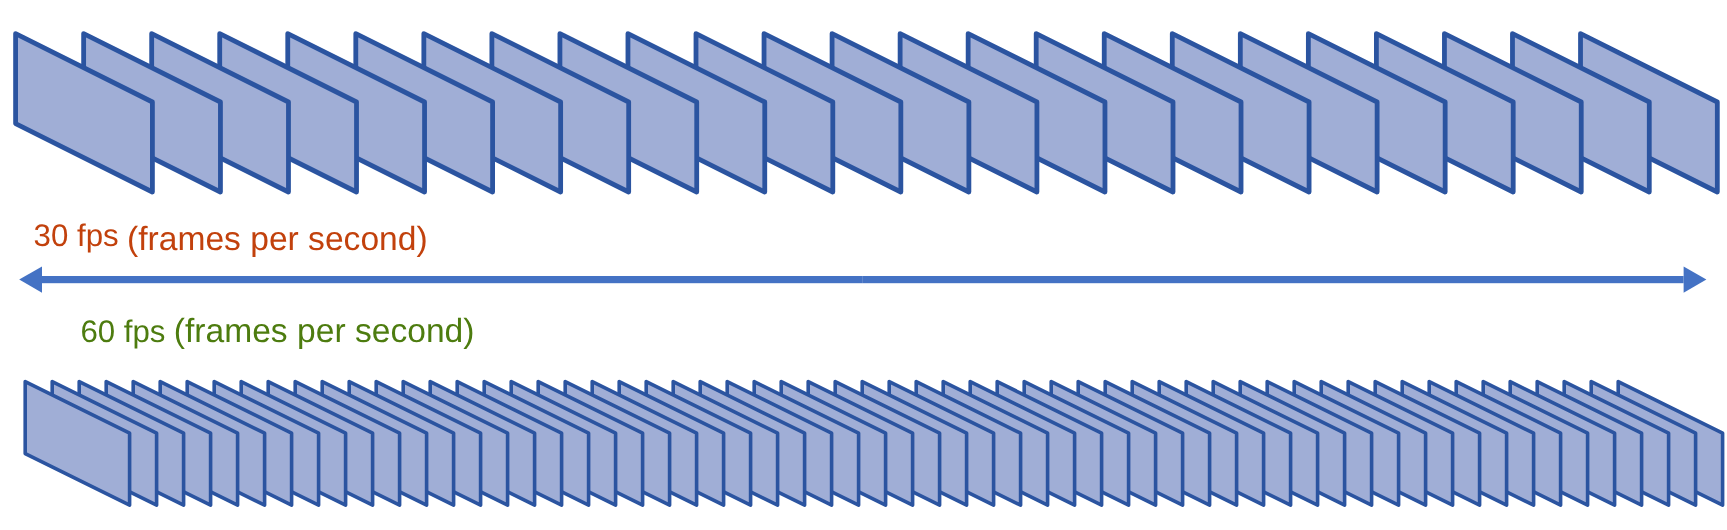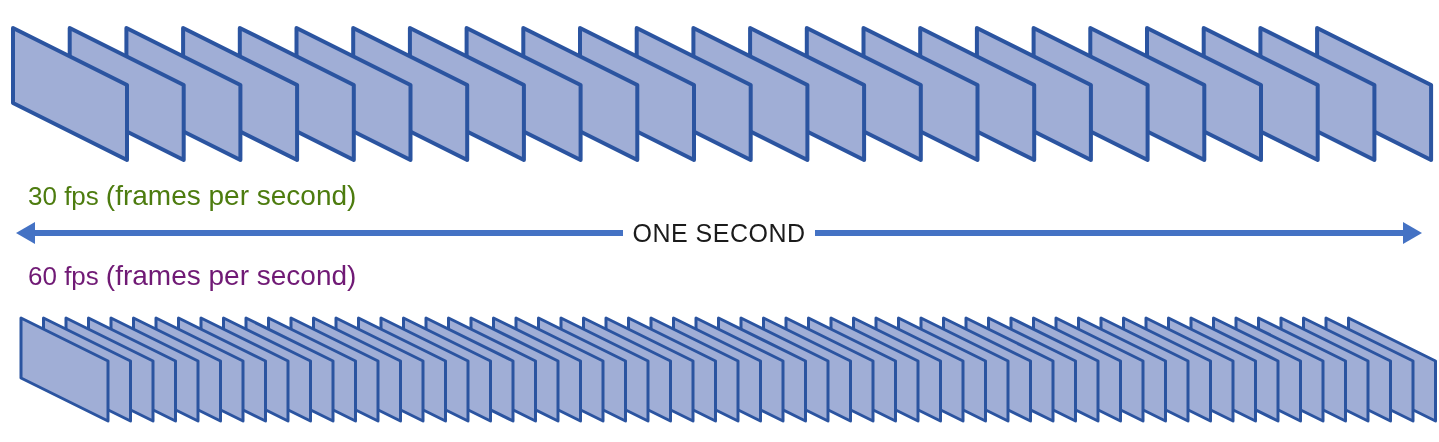--- a/index.html
+++ b/index.html
@@ -164,31 +164,30 @@
         <polygon points="156,318 243,361 243,421 156,378" fill="#a0aed6" stroke="#2b54a0" stroke-width="3" stroke-linejoin="round"></polygon>
         <polygon points="133.5,318 220.5,361 220.5,421 133.5,378" fill="#a0aed6" stroke="#2b54a0" stroke-width="3" stroke-linejoin="round"></polygon>
         <polygon points="111,318 198,361 198,421 111,378" fill="#a0aed6" stroke="#2b54a0" stroke-width="3" stroke-linejoin="round"></polygon>
         <polygon points="88.5,318 175.5,361 175.5,421 88.5,378" fill="#a0aed6" stroke="#2b54a0" stroke-width="3" stroke-linejoin="round"></polygon>
         <polygon points="66,318 153,361 153,421 66,378" fill="#a0aed6" stroke="#2b54a0" stroke-width="3" stroke-linejoin="round"></polygon>
         <polygon points="43.5,318 130.5,361 130.5,421 43.5,378" fill="#a0aed6" stroke="#2b54a0" stroke-width="3" stroke-linejoin="round"></polygon>
         <polygon points="21,318 108,361 108,421 21,378" fill="#a0aed6" stroke="#2b54a0" stroke-width="3" stroke-linejoin="round"></polygon>
       </g>
   </svg>
 
-  <div class="fps-label fps-label-top" style="color: #4d7c0f;">
+  <div class="fps-label fps-label-top" style="color: #c2410c; align-items: flex-end;">
     <span class="main">30 fps</span>
     <span class="note">(frames per second)</span>
   </div>
 
   <div class="second-arrow">
     <span class="arrowhead arrowhead-left" style="border-right-color: rgb(68, 114, 196);"></span>
     <span class="arrow-line" style="background: rgb(68, 114, 196);"></span>
-    <span class="arrow-label" style="color: rgb(27, 27, 27);">ONE SECOND</span>
     <span class="arrow-line" style="background: rgb(68, 114, 196);"></span>
     <span class="arrowhead arrowhead-right" style="border-left-color: rgb(68, 114, 196);"></span>
   </div>
 
-  <div class="fps-label fps-label-bottom" style="color: #701a75;">
+  <div class="fps-label fps-label-bottom" style="color: #4d7c0f; margin-left: 39px;">
     <span class="main">60 fps</span>
     <span class="note">(frames per second)</span>
   </div>
 
 </div>
 
 </body></html>

